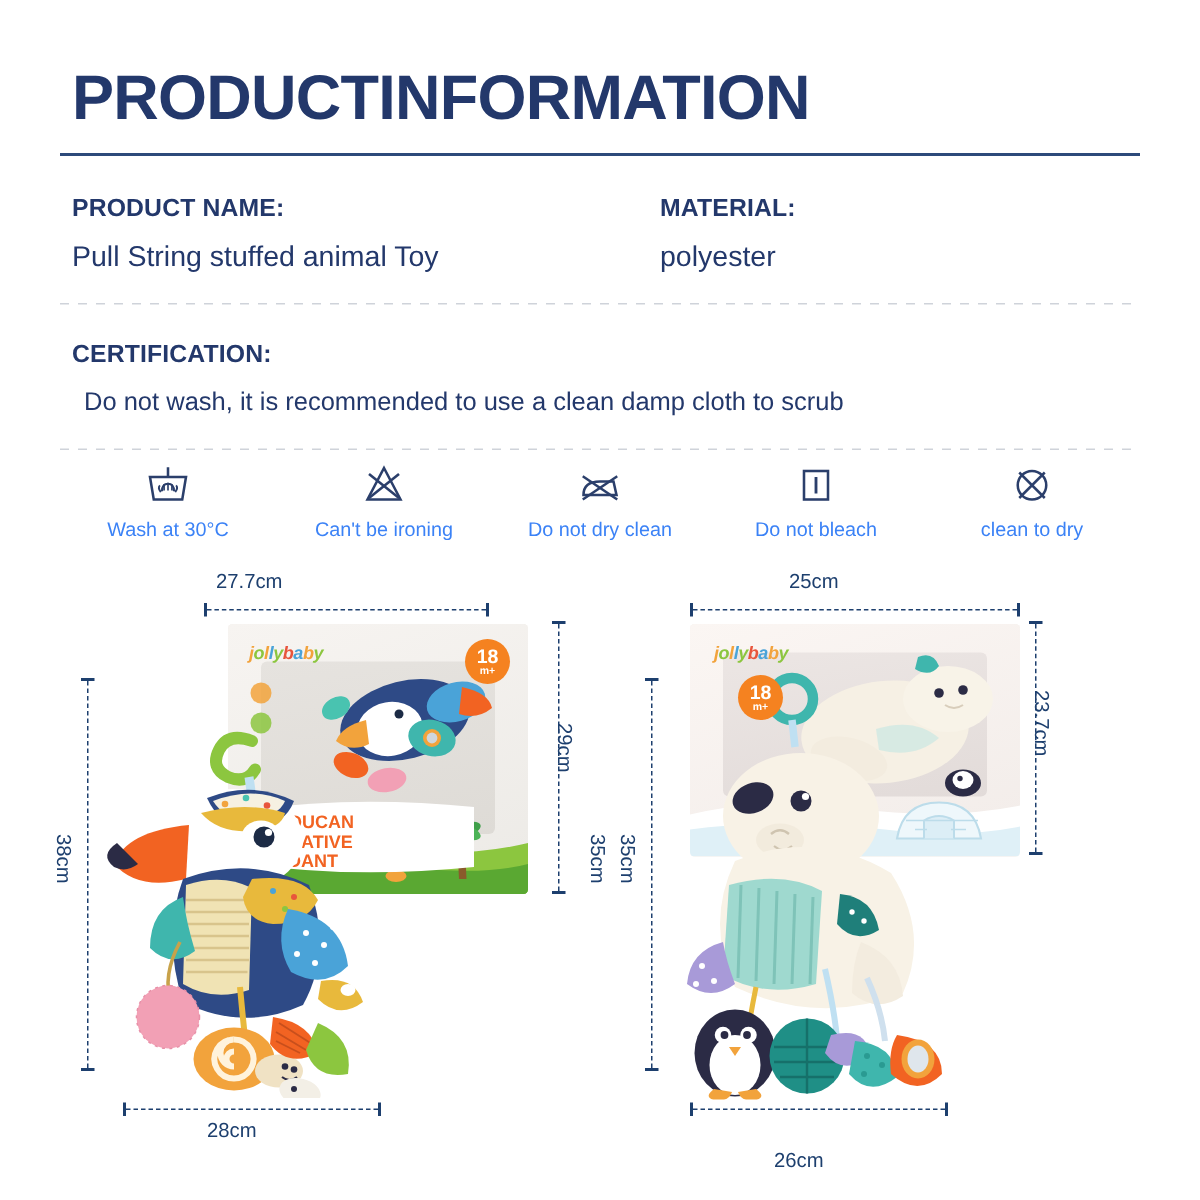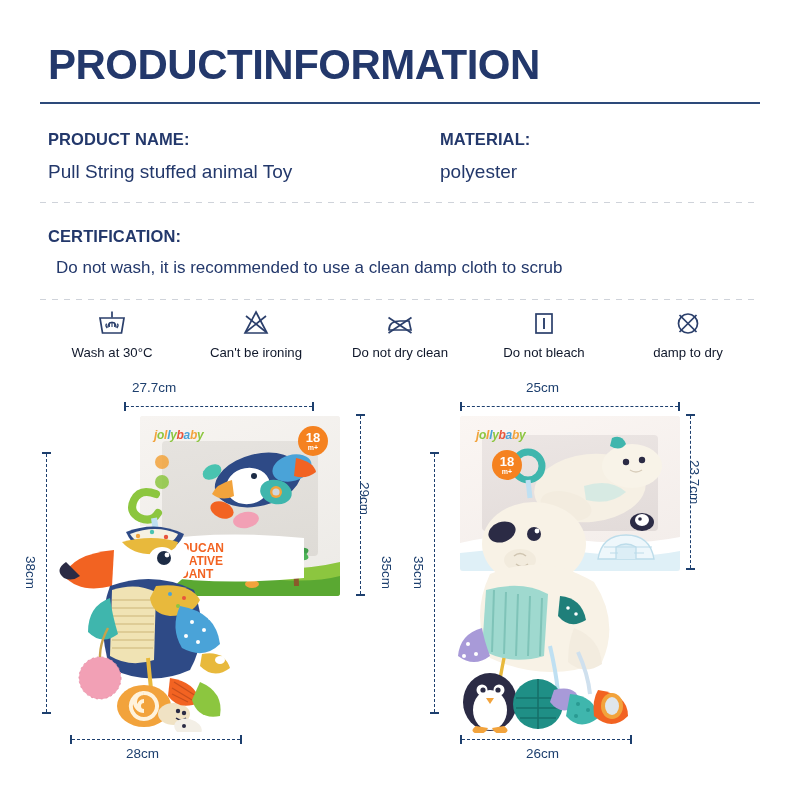--- a/index.html
+++ b/index.html
@@ -66,26 +66,26 @@
     position: absolute; left: 40px; top: 308px;
     width: 720px; height: 62px;
     display: flex; align-items: flex-start; justify-content: space-between;
   }
   .care-item {
     flex: 1 1 0; display: flex; flex-direction: column;
     align-items: center; gap: 7px;
   }
   .care-icon { width: 34px; height: 30px; display: block; }
   .care-label {
-    font-size: 13.2px; color: #0f172a; white-space: nowrap; font-weight: 400;
+    font-size: 13.2px; color: #3b82f6; white-space: nowrap; font-weight: 400;
   }
 
   
   .product { position: absolute; }
-  .prod-left  { left: 16px;  top: 378px; width: 380px; height: 400px; text-align: right; }
+  .prod-left  { left: 28px;  top: 378px; width: 380px; height: 400px; text-align: right; }
   .prod-right { left: 408px; top: 378px; width: 374px; height: 400px; }
 
   
   .dim-h {
     position: absolute; height: 9px;
     display: flex; align-items: center;
   }
   .dim-h .bar {
     flex: 1; height: 0;
     border-top: 1.6px dashed #1d3f6e;
@@ -213,21 +213,21 @@
       </svg>
       <div class="care-label">Do not bleach</div>
     </div>
 
     <div class="care-item">
       <svg class="care-icon" viewBox="0 0 34 30">
         <circle cx="17" cy="15.5" r="9.5" fill="none" stroke="#2b3f6b" stroke-width="1.7"></circle>
         <path d="M8.5 7 L25.5 24" fill="none" stroke="#2b3f6b" stroke-width="1.7"></path>
         <path d="M25.5 7 L8.5 24" fill="none" stroke="#2b3f6b" stroke-width="1.7"></path>
       </svg>
-      <div class="care-label">damp to dry</div>
+      <div class="care-label">clean to dry</div>
     </div>
 
   </div>
 
   <div class="product prod-left">
 
     <div class="dim-label" style="left:116px; top:2px;">27.7cm</div>
     <div class="dim-h" style="left:108px; top:24px; width:190px;">
       <div class="cap"></div>
         <div class="bar"></div>
@@ -416,21 +416,21 @@
         <div class="bar"></div>
         <div class="cap"></div>
     </div>
     <div class="dim-label vert" style="left:18px; top:178px;">35cm</div>
 
     <div class="dim-h" style="left:52px; top:357px; width:172px;">
       <div class="cap"></div>
         <div class="bar"></div>
         <div class="cap"></div>
     </div>
-    <div class="dim-label" style="left:108px; top:368px;margin-left:10px;">26cm</div>
+    <div class="dim-label" style="left:108px; top:388px;">26cm</div>
 
     <div class="pkg" style="left:52px; top:38px; width:220px; height:155px;">
       <div style="position:absolute;inset:0;background:linear-gradient(160deg,#fbf6f3,#f2ece9);"></div>
       <div style="position:absolute;left:10%;top:12%;width:80%;height:62%;background:linear-gradient(170deg,#ece6e4,#e2dbd9);border-radius:4px;"></div>
 
       <svg style="position:absolute;left:0;bottom:0;width:220px;height:58px;" viewBox="0 0 220 58">
         <path d="M0 30 Q50 18 110 26 Q170 34 220 24 V58 H0 Z" fill="#ffffff"></path>
         <path d="M0 40 Q60 32 130 40 Q180 46 220 38 V58 H0 Z" fill="#dff0f7"></path>
         <g transform="translate(138,16)">
           <path d="M0 30 q4 -24 28 -24 q24 0 28 24 z" fill="#eef7fb" stroke="#bcdcea" stroke-width="1.4"></path>

